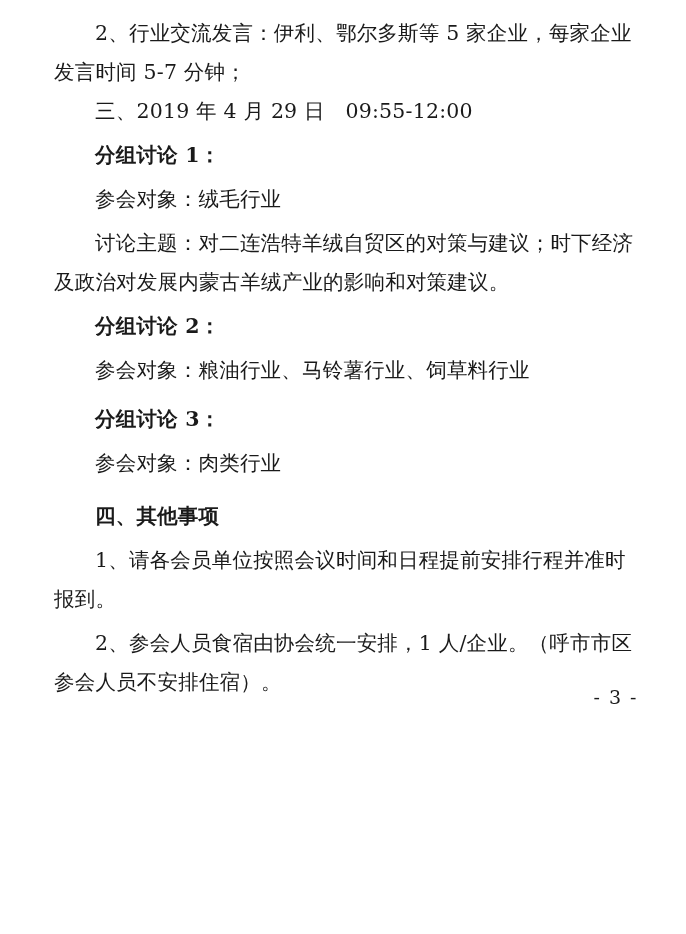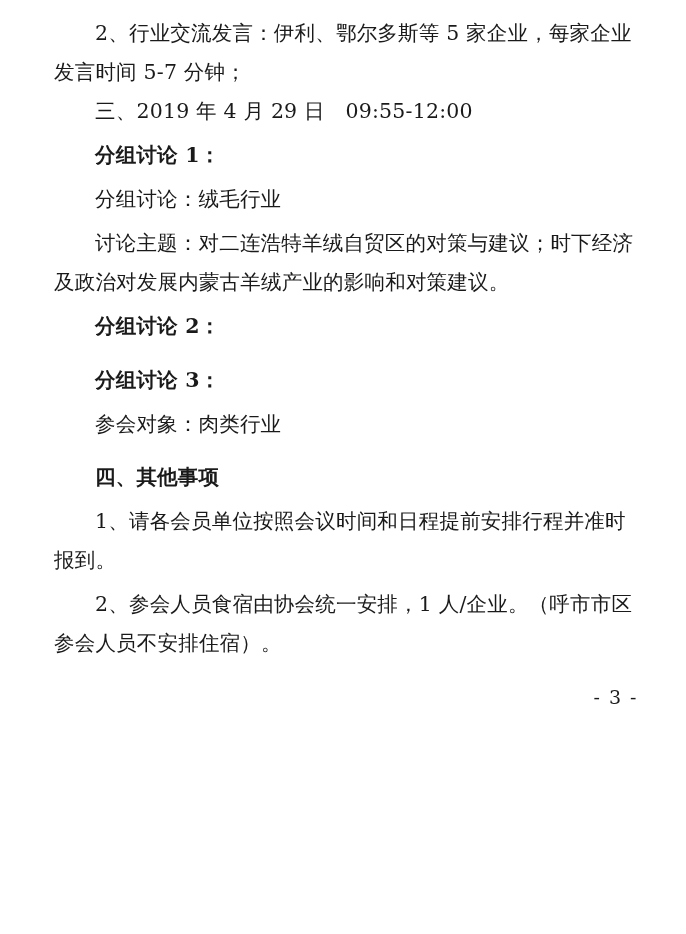--- a/index.html
+++ b/index.html
@@ -51,26 +51,27 @@
 </head>
 <body>
 
 <div class="page">
 
   <p class="line indent para">2、行业交流发言：伊利、鄂尔多斯等 5 家企业，每家企业发言时间 5-7 分钟；</p>
   <p class="line indent para">三、2019 年 4 月 29 日　09:55-12:00</p>
   <div class="spacer-sm"></div>
   <p class="line indent bold para">分组讨论 1：</p>
   <div class="spacer-sm"></div>
-  <p class="line indent para">分组讨论：绒毛行业</p>
+  <p class="line indent para">参会对象：绒毛行业</p>
   <div class="spacer-sm"></div>
   <p class="line indent para">讨论主题：对二连浩特羊绒自贸区的对策与建议；时下经济及政治对发展内蒙古羊绒产业的影响和对策建议。</p>
   <div class="spacer-sm"></div>
   <p class="line indent bold para">分组讨论 2：</p>
   <div class="spacer-sm"></div>
+  <p class="line indent para">参会对象：粮油行业、马铃薯行业、饲草料行业</p>
   <div class="spacer-sm"></div>
   <div class="spacer-sm"></div>
   <p class="line indent bold para">分组讨论 3：</p>
   <div class="spacer-sm"></div>
   <p class="line indent para">参会对象：肉类行业</p>
   <div class="spacer-sm"></div>
   <div class="spacer-md"></div>
   <p class="line indent bold para">四、其他事项</p>
   <div class="spacer-sm"></div>
   <p class="line indent para">1、请各会员单位按照会议时间和日程提前安排行程并准时报到。</p>

